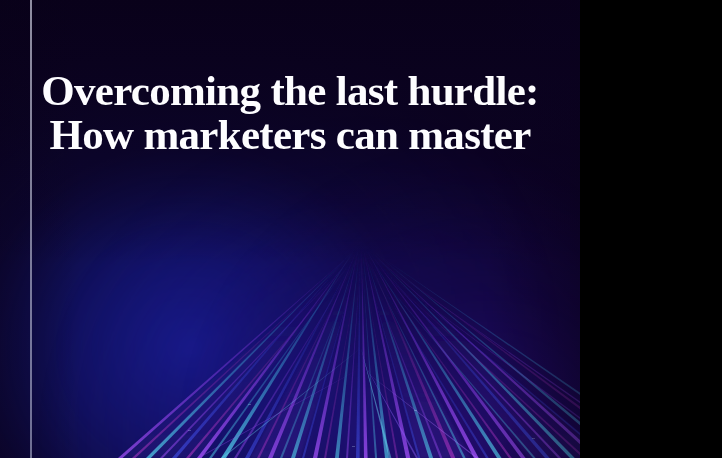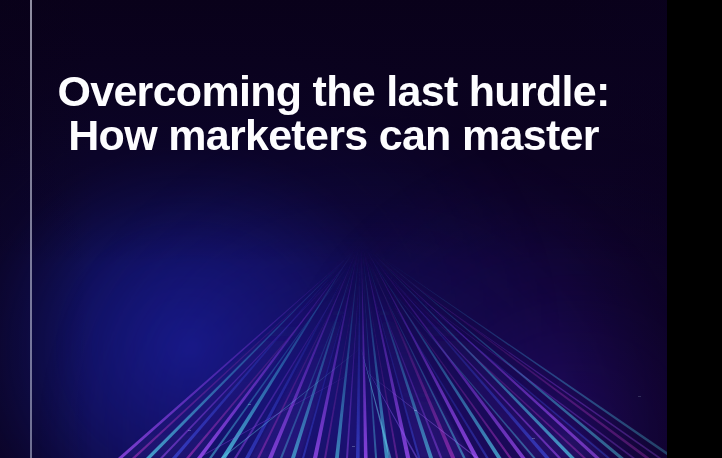--- a/index.html
+++ b/index.html
@@ -3,26 +3,25 @@
 <meta charset="utf-8">
 <title>Overcoming the last hurdle</title>
 <style>
   html, body {
     margin: 0;
     padding: 0;
     background: #000;
   }
   #slide {
     position: relative;
-    width: 660px;
+    width: 580px;
     height: 458px;
     overflow: hidden;
-    font-family: Liberation Sans, sans-serif;
+    font-family: Liberation Serif, serif;
     background: #0d0222;
-    padding-left: 7px;
   }
 
   
   .bg-base {
     position: absolute;
     inset: 0;
     background: #0c0322;
   }
   .bg-glow-bl {
     position: absolute;

